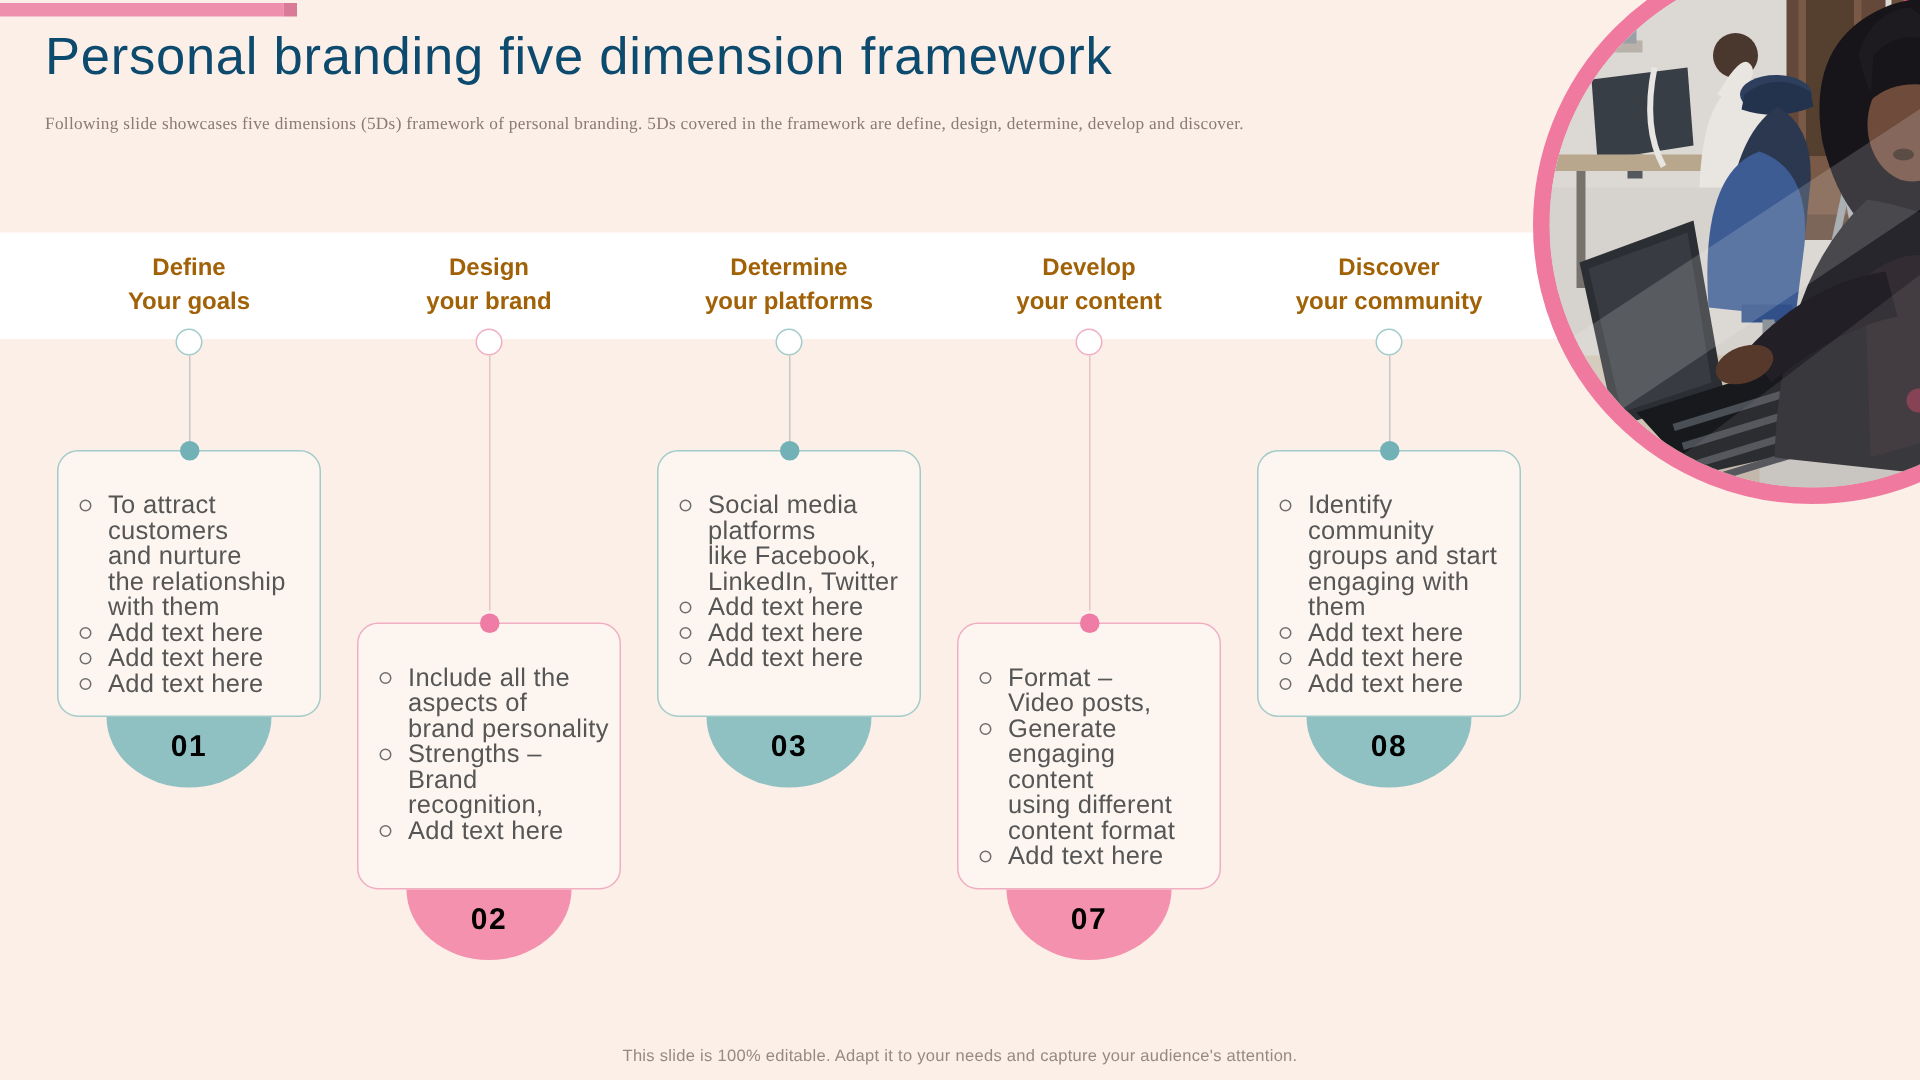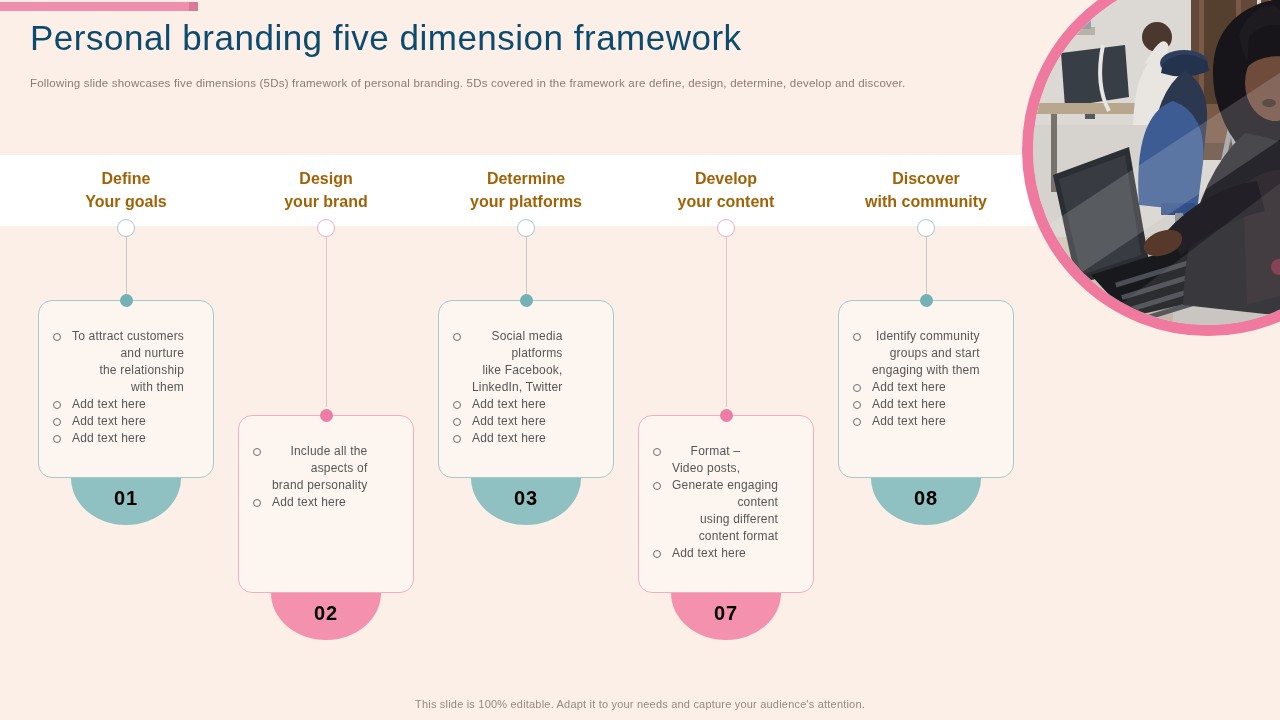--- a/index.html
+++ b/index.html
@@ -11,21 +11,21 @@
   
   .top-bar{position:absolute;left:0;top:2px;width:189px;height:9px;background:#ee8fae;}
   .top-bar-tip{position:absolute;left:189px;top:2px;width:9px;height:9px;background:#d97b97;}
   
   .title{
     position:absolute;left:30px;top:18px;margin:0;
     font-size:35px;font-weight:400;color:#0c4a6e;letter-spacing:.5px;
   }
   .subtitle{
     position:absolute;left:30px;top:77px;margin:0;width:900px;
-    font-size:11.5px;color:#8a7b73;letter-spacing:.2px;
+    font-size:11.5px;color:#8a7b73;letter-spacing:.2px;font-family:Liberation Serif, serif;
   }
   
   .band{position:absolute;left:0;top:155px;width:1280px;height:71px;background:#ffffff;}
   
   .c0{--cx:126px}.c1{--cx:326px}.c2{--cx:526px}.c3{--cx:726px}.c4{--cx:926px}
   .teal{--main:#8fc1c3;--dot:#72b1b5;--brd:#a3cbca;--line:#c6c9c3;}
   .pink{--main:#f391ae;--dot:#ee7ca4;--brd:#f0aec3;--line:#e2c5c8;}
   .col-title{
     position:absolute;top:167px;left:calc(var(--cx) - 100px);width:200px;
     text-align:center;font-size:16px;font-weight:bold;color:#a16207;
@@ -47,23 +47,22 @@
     box-sizing:border-box;
   }
   .card.lv-teal{top:300px;}
   .card.lv-pink{top:415px;}
   .card-dot{
     position:absolute;top:-7px;left:81px;width:13px;height:13px;border-radius:50%;
     background:var(--dot);
   }
   .bullets{list-style:none;margin:0;padding:27px 6px 0 14px;}
   .bullets li{
-    display:flex;gap:11px;font-size:12px;line-height:17px;color:#565656;
+    display:flex;gap:11px;font-size:17px;line-height:17px;color:#565656;
     letter-spacing:.2px;
-    text-align:right;
   }
   .bullets li::before{
     content:"";flex:none;width:6px;height:6px;margin-top:5px;
     border:1.2px solid #6e6e6e;border-radius:50%;
   }
   .bullets li span{white-space:pre-line;}
   .numcap{
     position:absolute;left:calc(var(--cx) - 55px);width:110px;height:47px;
     background:var(--main);
     border-bottom-left-radius:55px 47px;border-bottom-right-radius:55px 47px;
@@ -133,20 +132,24 @@
     <div class="connector lv-pink"></div>
     <div class="card lv-pink">
       <div class="card-dot"></div>
       <ul class="bullets">
         <li>
             <span>Include all the
 aspects of
 brand personality</span>
           </li>
         <li>
+            <span>Strengths –
+Brand recognition,</span>
+          </li>
+        <li>
             <span>Add text here</span>
           </li>
       </ul>
     </div>
     <div class="numcap lv-pink">02</div>
   </div>
 
   <div class="c2 teal">
     <div class="col-title">Determine
 your platforms</div>
@@ -196,21 +199,21 @@
         <li>
             <span>Add text here</span>
           </li>
       </ul>
     </div>
     <div class="numcap lv-pink">07</div>
   </div>
 
   <div class="c4 teal">
     <div class="col-title">Discover
-with community</div>
+your community</div>
     <div class="node-circle"></div>
     <div class="connector lv-teal"></div>
     <div class="card lv-teal">
       <div class="card-dot"></div>
       <ul class="bullets">
         <li>
             <span>Identify community
 groups and start
 engaging with them</span>
           </li>

